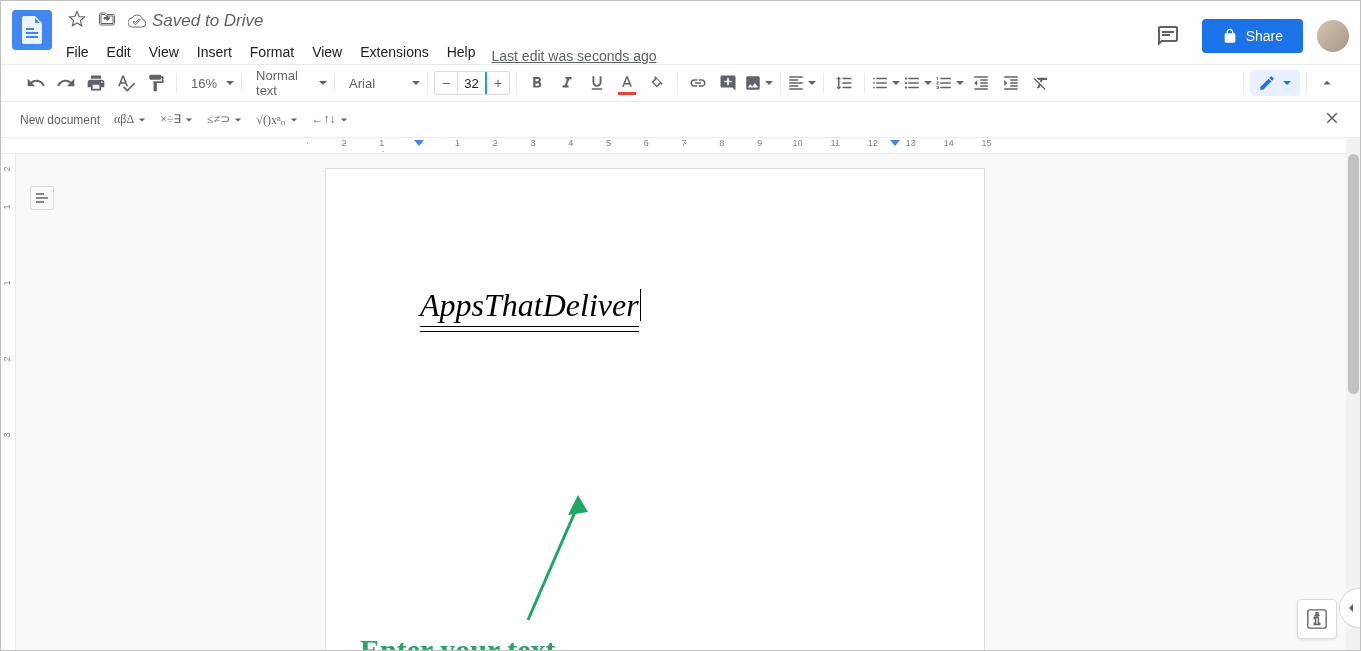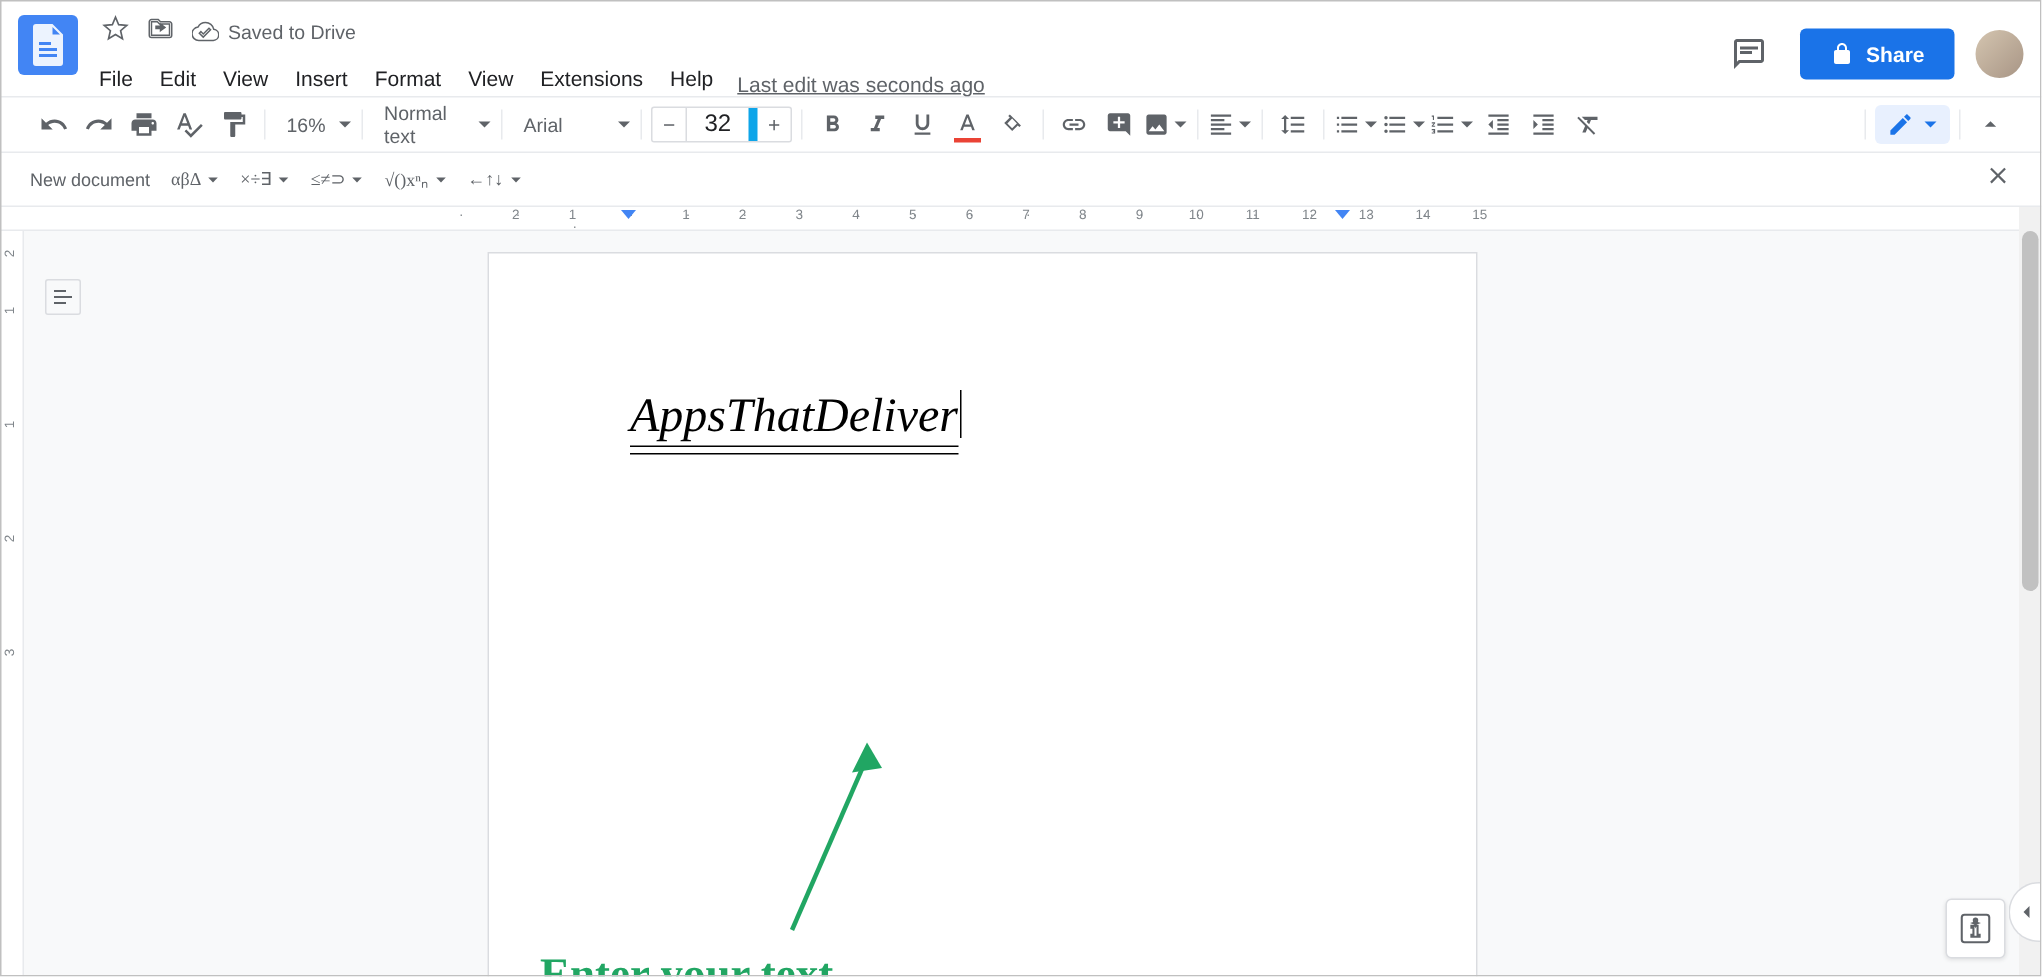--- a/index.html
+++ b/index.html
@@ -8,41 +8,41 @@
 
 
 .header { display: flex; align-items: flex-start; padding: 8px 12px 0 12px; height: 64px; }
 .docs-logo { width: 40px; height: 40px; background: #4285f4; border-radius: 4px; display: flex; align-items: center; justify-content: center; margin-right: 10px; margin-top: 2px; flex-shrink: 0; }
 .docs-logo svg { fill: #fff; }
 .header-main { flex: 1; }
 .title-row { display: flex; align-items: center; height: 26px; }
 .doc-title { font-size: 18px; color: #5f6368; padding: 2px 6px; }
 .title-icons { display: flex; align-items: center; gap: 12px; margin-left: 6px; }
 .title-icons svg { fill: #5f6368; }
-.saved { display: flex; align-items: center; gap: 6px; color: #5f6368; font-size: 13px; }
+.saved { display: flex; align-items: center; gap: 6px; color: #5f6368; font-size: 17px; font-style: italic; }
 .menu-row { display: flex; align-items: flex-end; height: 30px; gap: 2px; margin-left: -4px; }
 .menu-item { font-size: 14px; color: #202124; padding: 4px 8px; cursor: pointer; }
 .edit-info { font-size: 14px; color: #5f6368; text-decoration: underline; margin-left: 6px; cursor: pointer; }
 .header-right { display: flex; align-items: center; gap: 14px; margin-top: 8px; }
 .comment-btn { width: 40px; height: 40px; display: flex; align-items: center; justify-content: center; cursor: pointer; border-radius: 50%; }
-.share-btn { background: #1a73e8; color: #fff; border-radius: 4px; padding: 9px 20px; font-size: 14px; font-weight: 700; display: flex; align-items: center; gap: 8px; cursor: pointer; }
+.share-btn { background: #1a73e8; color: #fff; border-radius: 4px; padding: 9px 20px; font-size: 14px; font-weight: 400; display: flex; align-items: center; gap: 8px; cursor: pointer; }
 .share-btn svg { fill: #fff; }
 .avatar { width: 32px; height: 32px; border-radius: 50%; background: linear-gradient(135deg, #d4c5b0, #a89585); cursor: pointer; }
 
 
 .toolbar { display: flex; align-items: center; height: 38px; border-top: 1px solid #e8eaed; border-bottom: 1px solid #e8eaed; padding: 0 20px 0 22px; gap: 2px; }
 .tb-btn { width: 28px; height: 28px; display: flex; align-items: center; justify-content: center; cursor: pointer; border-radius: 2px; }
 .tb-btn svg { fill: #5f6368; }
 .tb-sep { width: 1px; height: 20px; background: #e8eaed; margin: 0 4px; }
 .tb-text { font-size: 13px; color: #5f6368; padding: 0 8px; cursor: pointer; }
 .tb-drop { display: flex; align-items: center; cursor: pointer; }
 .tb-drop svg.arrow { fill: #5f6368; }
 .font-size { display: flex; align-items: center; border: 1px solid #dadce0; border-radius: 2px; height: 24px; }
 .font-size .fs-btn { width: 22px; text-align: center; font-size: 14px; color: #5f6368; cursor: pointer; }
-.font-size input { width: 48px; border: none; border-left: 1px solid #dadce0; border-right: 6px solid #0ea5e9; text-align: center; font-size: 16px; color: #202124; height: 22px; outline: none; }
+.font-size input { width: 30px; border: none; border-left: 1px solid #dadce0; border-right: 2px solid #0ea5e9; text-align: center; font-size: 13px; color: #202124; height: 22px; outline: none; }
 .tb-color { position: relative; }
 .tb-color::after { content: ''; position: absolute; left: 5px; right: 5px; bottom: 2px; height: 3px; background: #000; }
 .tb-color.red::after { background: #ea4335; }
 .tb-spacer { flex: 1; }
 .edit-mode { display: flex; align-items: center; background: #e8f0fe; border-radius: 4px; padding: 4px 8px; cursor: pointer; gap: 6px; }
 .edit-mode svg { fill: #1a73e8; }
 
 
 .eq-bar { display: flex; align-items: center; height: 36px; border-bottom: 1px solid #e8eaed; padding: 0 20px; gap: 14px; }
 .eq-new { font-size: 12px; color: #5f6368; font-weight: 500; cursor: pointer; }
@@ -61,21 +61,21 @@
 .indent-marker.left { left: 414px; }
 .indent-marker.right { left: 890px; }
 .indent-marker svg { fill: #4285f4; }
 .ruler-v { position: absolute; left: 0; top: 16px; bottom: 0; width: 16px; background: #fff; border-right: 1px solid #e8eaed; font-size: 9px; color: #80868b; }
 .ruler-v span { position: absolute; left: 4px; transform: rotate(-90deg); transform-origin: center; }
 .scrollbar-v { position: absolute; right: 0; top: 0; bottom: 0; width: 15px; background: #f1f1f1; }
 .scrollbar-thumb { position: absolute; left: 2px; right: 2px; top: 16px; height: 240px; background: #c1c1c1; border-radius: 6px; }
 .page { position: absolute; left: 325px; top: 30px; width: 660px; height: 900px; background: #fff; border: 1px solid #dadce0; }
 .outline-btn { position: absolute; left: 30px; top: 48px; width: 24px; height: 24px; border: 1px solid #dadce0; border-radius: 2px; display: flex; align-items: center; justify-content: center; cursor: pointer; }
 .outline-btn svg { fill: #5f6368; }
-.equation-text { position: absolute; left: 94px; top: 89px; font-family: 'Cambria Math', 'STIX', serif; font-style: italic; font-size: 32px; color: #000; border-bottom: 1px solid #000; padding-bottom: 2px; }
+.equation-text { position: absolute; left: 94px; top: 118px; font-family: 'Cambria Math', 'STIX', serif; font-style: italic; font-size: 32px; color: #000; border-bottom: 1px solid #000; padding-bottom: 2px; }
 .equation-text::after { content: ''; position: absolute; left: 0; right: 0; bottom: -6px; border-bottom: 1px solid #000; }
 .cursor { position: absolute; right: -2px; top: 2px; width: 1px; height: 32px; background: #000; }
 .annotation { position: absolute; pointer-events: none; }
 .annotation-text { position: absolute; left: 360px; top: 495px; font-family: 'Comic Sans MS', cursive; font-size: 30px; color: #21a663; font-weight: bold; }
 .arrow-svg { position: absolute; left: 518px; top: 352px; }
 .side-handle { position: absolute; right: 0; top: 450px; width: 22px; height: 40px; background: #fff; border: 1px solid #dadce0; border-right: none; border-radius: 20px 0 0 20px; display: flex; align-items: center; justify-content: center; cursor: pointer; }
 .explore-btn { position: absolute; right: 24px; bottom: 12px; width: 40px; height: 40px; background: #fff; border: 1px solid #dadce0; border-radius: 4px; display: flex; align-items: center; justify-content: center; cursor: pointer; box-shadow: 0 1px 3px rgba(0,0,0,0.1); }
 .explore-btn svg { fill: #5f6368; }
 </style>
 </head>

